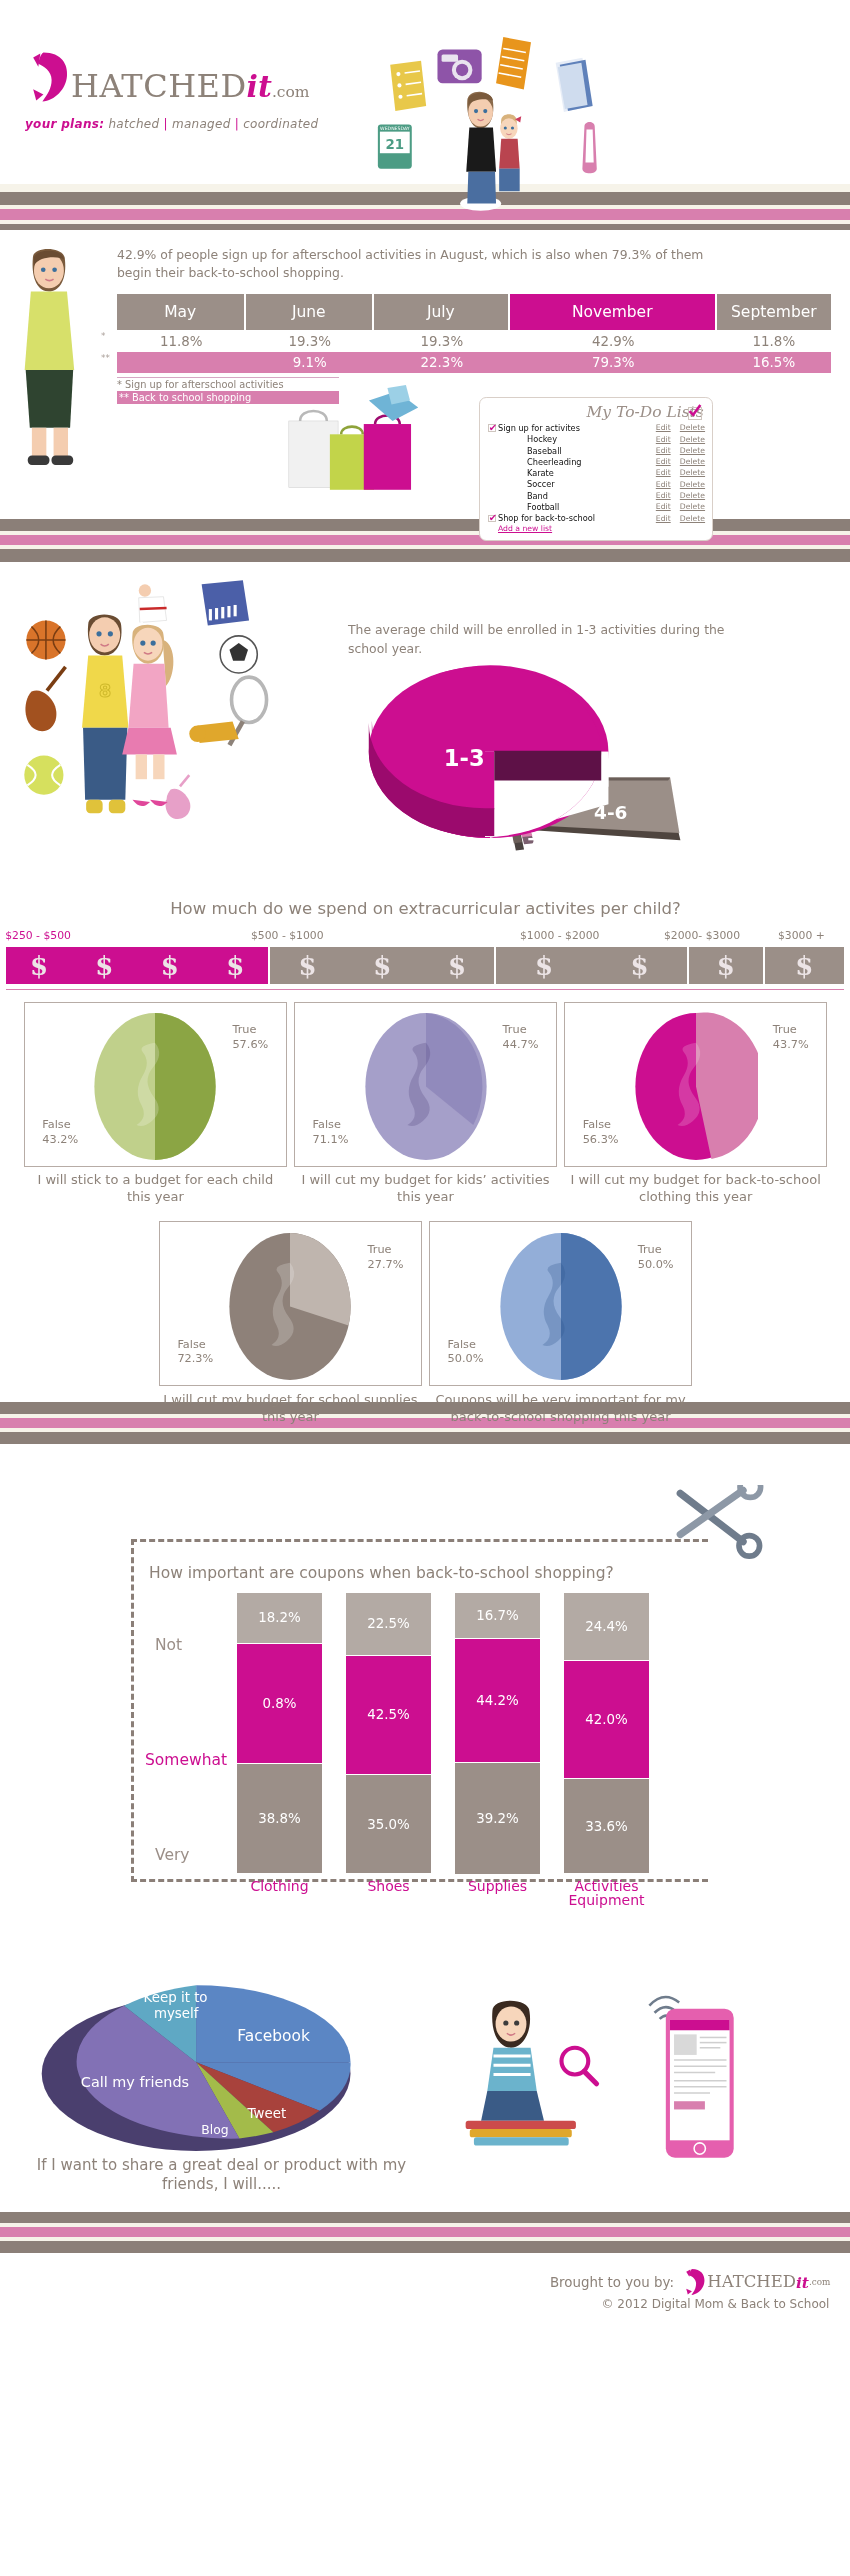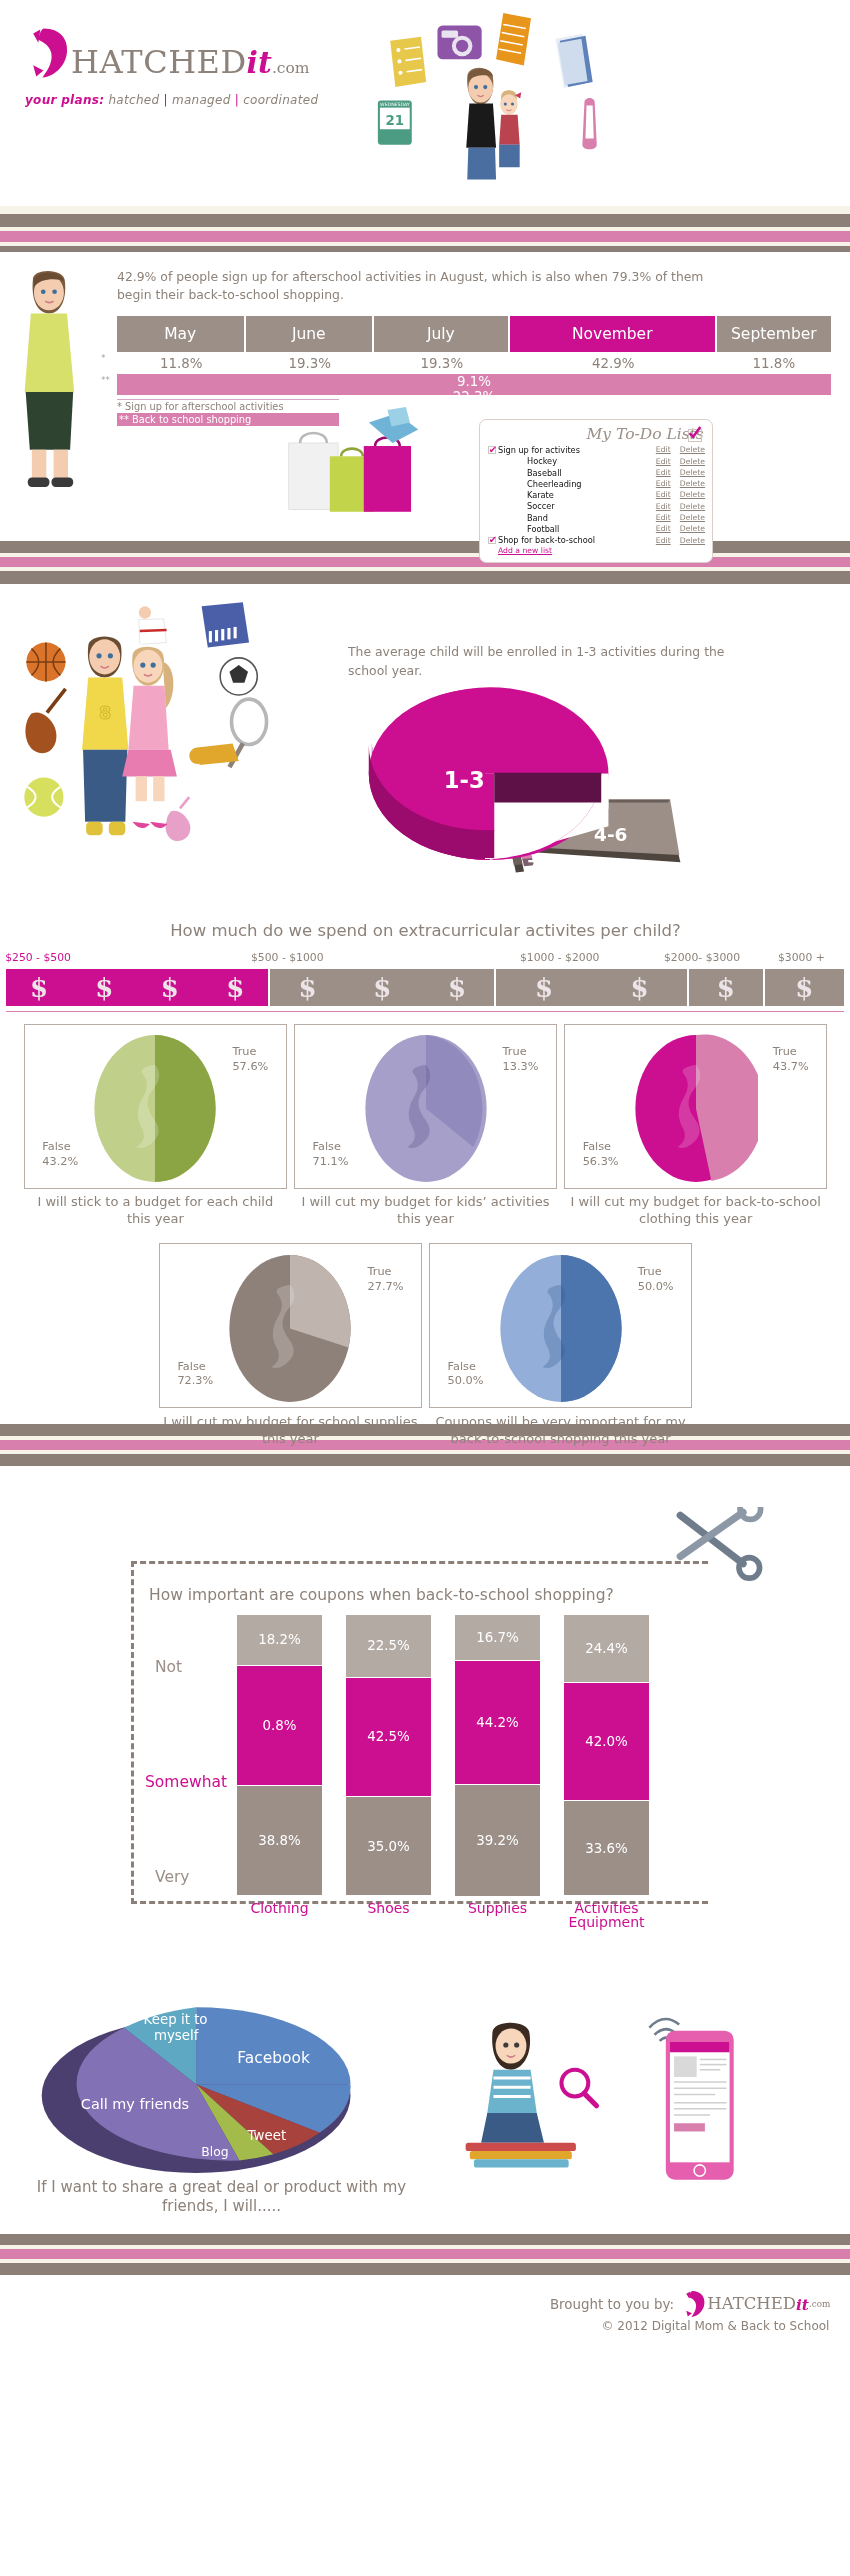--- a/index.html
+++ b/index.html
@@ -12,21 +12,21 @@
     overflow:hidden;
   }
   .page { position:relative; width:851px; height:2758px; }
 
   
   .band-taupe { background:#8b7f78; width:100%; }
   .band-pink  { background:#d87fae; width:100%; }
   .band-cream { background:#f6f3e9; width:100%; }
 
   
-  .header { position:relative; height:206px; background:#fff; }
+  .header { position:relative; height:160px; background:#fff;margin-top:24px; }
   .logo-wrap { position:absolute; left:25px; top:26px; }
   .logo-row { display:flex; align-items:flex-end; }
   .logo-mark { width:43px; height:54px; position:relative; margin-right:3.1px; }
   .logo-text { font-family:"DejaVu Serif", serif; font-size:32px; letter-spacing:0.5px; color:#8d8279; line-height:1; }
   .logo-it { font-family:"DejaVu Serif", serif; font-style:italic; font-weight:bold; font-size:30px; color:#cc0e90; }
   .logo-com { font-family:"DejaVu Serif", serif; font-size:15.5px; color:#8d8279; }
   .tagline { margin-top:13.4px; font-size:12px; color:#8d8279; font-style:italic; letter-spacing:0.3px; }
   .tagline .yp { color:#cc0e90; font-weight:bold; }
   .tagline .sep { color:#cc0e90; margin:0 4.1px; }
 
@@ -40,21 +40,21 @@
   .girl-left { position:absolute; left:5.2px; top:15.5px; width:93px; height:222px; }
   .s1-text { position:absolute; left:117px; top:15.5px; width:592px;
              font-family:"DejaVu Sans", sans-serif; font-size:12.4px; color:#8d8279; line-height:1.5; }
   .month-table { position:absolute; left:117px; top:64px; width:714px; }
   .month-head { display:flex; height:36px; }
   .month-cell { background:#9b8f88; color:#fff; font-size:15.5px; display:flex;
                 align-items:center; justify-content:center; border-right:2.1px solid #fff;text-align:center; }
   .month-cell.aug { background:#cc0e90; }
   .month-row { display:flex; height:21.6px; align-items:center; }
   .month-row .pct { font-size:13.4px; color:#8d8279; text-align:center; }
-  .month-row.r2 { background:#d87fae;flex-direction:column; }
+  .month-row.r2 { background:#d87fae; }
   .month-row.r2 .pct { color:#fff; }
   .aster { position:absolute; left:101px; font-size:8.8px; color:#a99e98; }
 
   .legend-box { position:absolute; left:117px; top:147px; width:222px; }
   .legend-line { border-top:0.5px solid #d6a8c4; }
   .leg1 { font-size:9.8px; color:#8d8279; padding:1px 0 0.5px 0; }
   .leg2 { font-size:9.8px; color:#fff; background:#d87fae; padding:1px 2.1px; }
 
   
   .bags { position:absolute; left:268px; top:155px; width:170px; height:113px; }
@@ -605,21 +605,21 @@
           <div class="tf-shape">
             <svg viewBox="0 0 240 290" width="124" height="149">
               <ellipse cx="120" cy="145" rx="118" ry="143" fill="#a59fc9"></ellipse>
               <path d="M120 2 A118 143 0 0 1 190 250 L120 145 Z" fill="#6f6095" opacity="0.0"></path>
               <path d="M120 145 L120 2 A118 143 0 0 1 212 220 Z" fill="#8178b0" opacity="0.55"></path>
               <path d="M120 60 q18 22 -4 48 q-22 26 2 58 q20 26 -4 46 q-16 14 -30 8 q22 -14 10 -38 q-16 -28 2 -58 q16 -26 0 -46 q-10 -12 24 -18 z" fill="#4c3f78" opacity="0.26"></path>
             </svg>
           </div>
           <div class="tf-true">
             <div>True</div>
-            <div>13.3%</div>
+            <div>44.7%</div>
           </div>
           <div class="tf-false">
             <div>False</div>
             <div>71.1%</div>
           </div>
         </div>
         <div class="tf-cap">I will cut my budget for kids’ activities this year</div>
       </div>
 
       <div>

